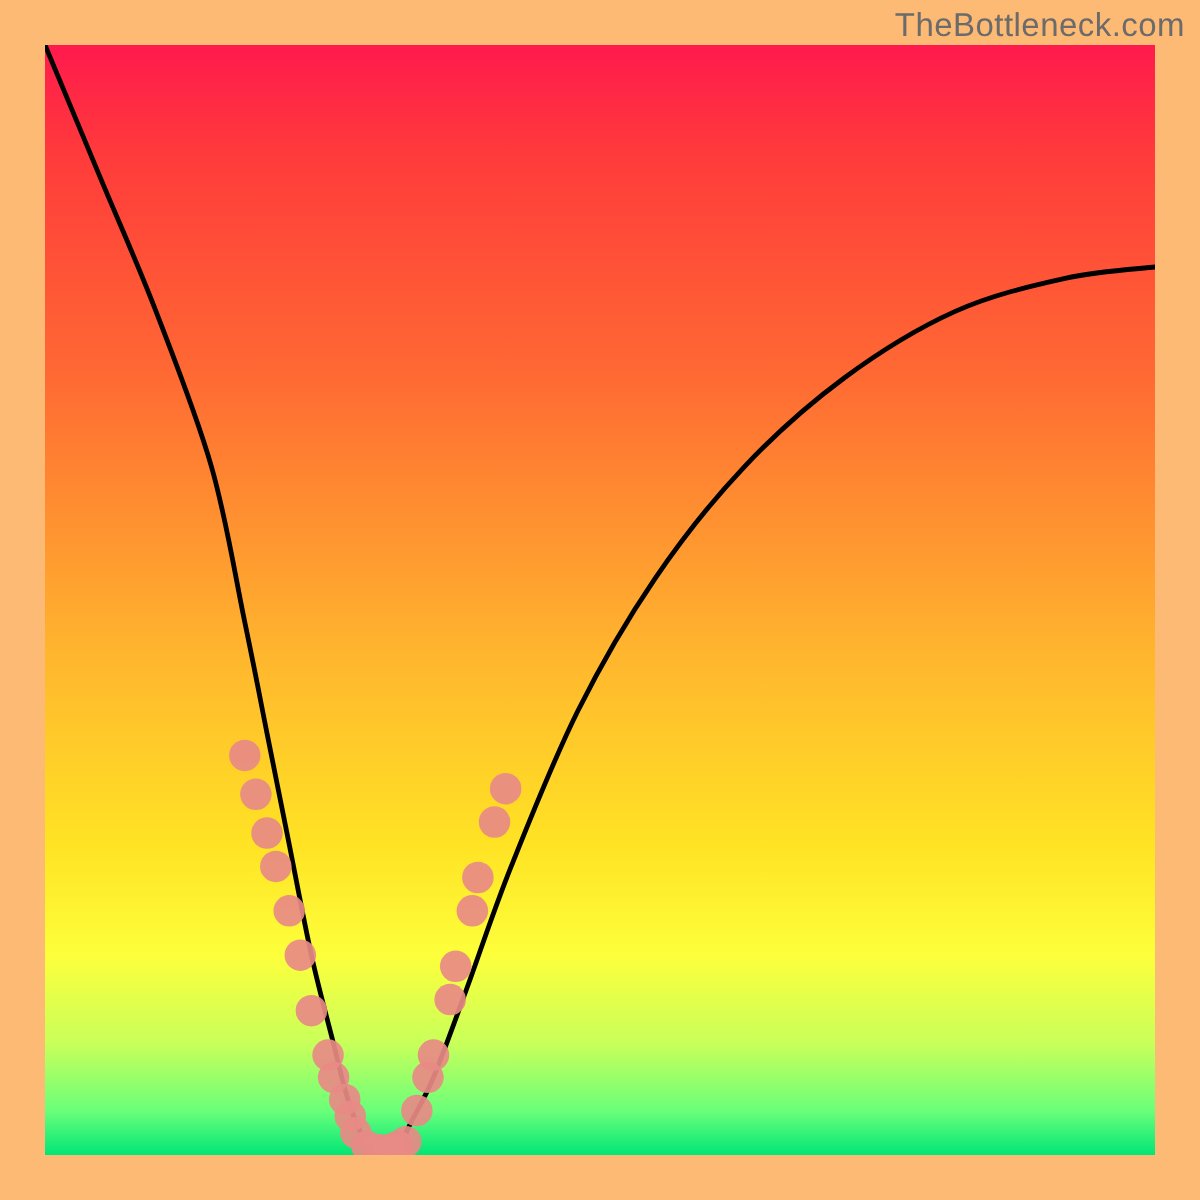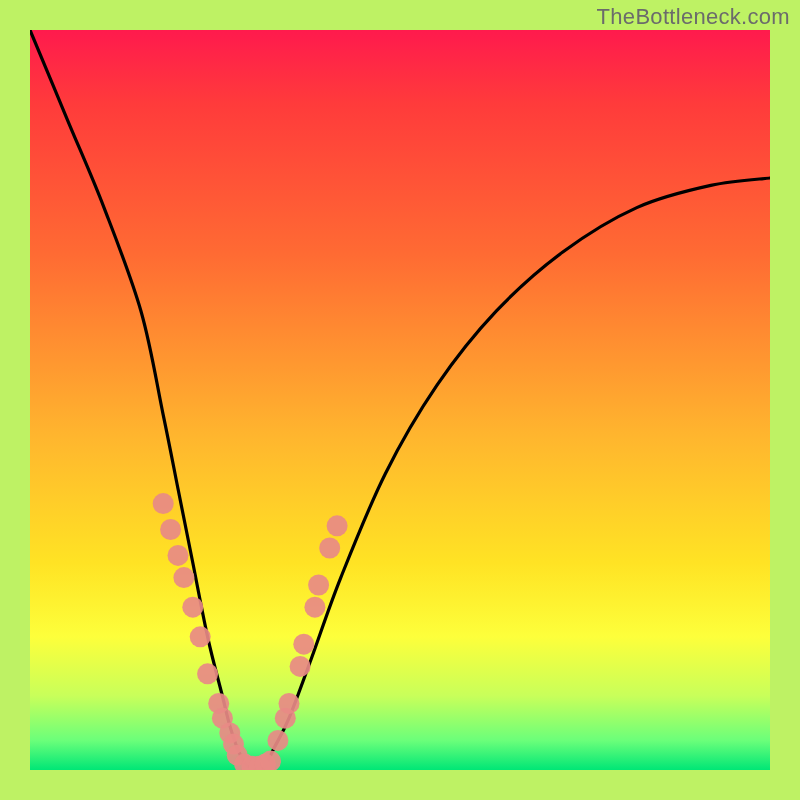--- a/index.html
+++ b/index.html
@@ -10,21 +10,21 @@
     overflow: hidden;
     background: #000;
     font-family: Arial, Helvetica, sans-serif;
   }
   .frame {
     position: absolute;
     left: 0;
     top: 0;
     width: 800px;
     height: 800px;
-    background: #bef264;
+    background: #fdba74;
   }
   .plot {
     position: absolute;
     left: 30px;
     top: 30px;
     width: 740px;
     height: 740px;
     background: linear-gradient(to bottom,
       #ff1a4d 0%,
       #ff3b3b 10%,

